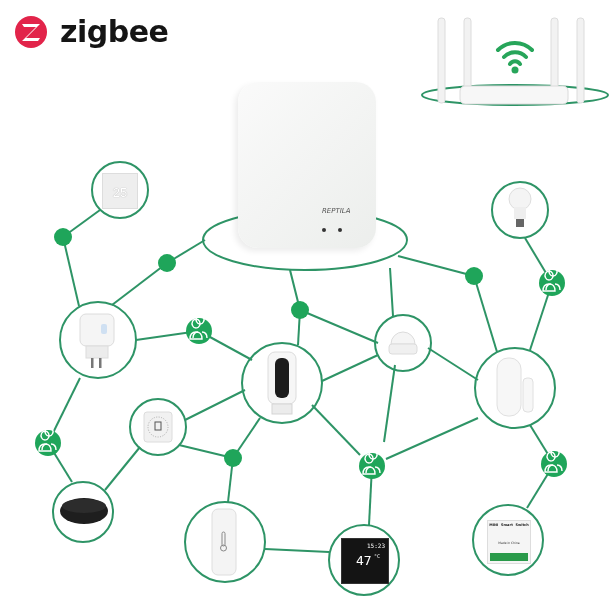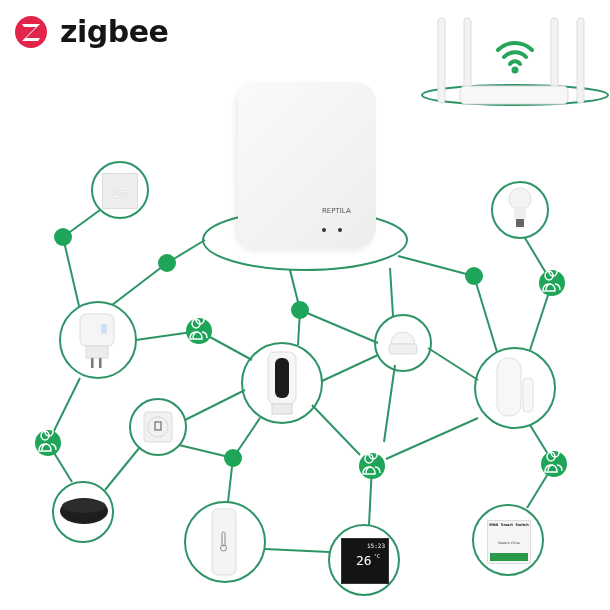--- a/index.html
+++ b/index.html
@@ -105,21 +105,21 @@
     <rect x="40" y="76" width="108" height="18" rx="5" fill="#f7f7f7" stroke="#dadada"></rect>
     <g fill="none" stroke="#27a55a" stroke-width="4" stroke-linecap="round">
       <path d="M78 40 a24 24 0 0 1 34 0"></path>
       <path d="M84 47 a15 15 0 0 1 22 0"></path>
       <path d="M90 54 a6 6 0 0 1 10 0"></path>
     </g>
     <circle cx="95" cy="60" r="3.5" fill="#27a55a"></circle>
   </svg>
 
   <div class="dev" style="left:238px;top:82px;width:138px;height:166px;border-radius:20px;background:linear-gradient(135deg,#fafafa,#eceeec);box-shadow:-3px 3px 6px rgba(0,0,0,0.08);">
-    <div style="position:absolute;left:84px;top:125px;font-size:7px;color:#555;font-family:'DejaVu Sans',sans-serif;">REPTILA</div>
+    <div style="position:absolute;left:84px;top:125px;font-size:7px;color:#555;font-family:'DejaVu Sans',sans-serif;font-style:italic;">REPTILA</div>
     <div style="position:absolute;left:84px;top:146px;width:4px;height:4px;border-radius:50%;background:#333;"></div>
     <div style="position:absolute;left:100px;top:146px;width:4px;height:4px;border-radius:50%;background:#333;"></div>
   </div>
 
   <div class="dev" style="left:102px;top:173px;width:34px;height:34px;background:#eeeeee;border:1px solid #ddd;">
     <div style="font-size:13px;color:#fff;text-align:center;margin-top:11px;text-shadow:0 0 1px #999;">25</div>
   </div>
 
   <svg class="dev" style="left:506px;top:186px;" width="28" height="48" viewBox="0 0 28 48">
     <circle cx="14" cy="13" r="11" fill="#f4f4f4" stroke="#dedede"></circle>
@@ -163,21 +163,21 @@
   </svg>
 
   <svg class="dev" style="left:211px;top:508px;" width="26" height="68" viewBox="0 0 26 68">
     <rect x="1" y="1" width="24" height="66" rx="6" fill="#f4f4f4" stroke="#dedede"></rect>
     <rect x="11" y="24" width="3" height="14" rx="1.5" fill="none" stroke="#888"></rect>
     <circle cx="12.5" cy="40" r="3" fill="none" stroke="#888"></circle>
   </svg>
 
   <div class="dev" style="left:341px;top:538px;width:46px;height:44px;background:#141414;border:1px solid #333;color:#fff;font-family:'DejaVu Sans Mono',monospace;">
     <div style="font-size:6px;position:absolute;right:3px;top:3px;">15:23</div>
-    <div style="font-size:13px;position:absolute;left:14px;top:14px;">26</div>
+    <div style="font-size:13px;position:absolute;left:14px;top:14px;">47</div>
     <div style="font-size:5px;position:absolute;left:32px;top:14px;">°C</div>
   </div>
 
   <div class="dev" style="left:487px;top:520px;width:42px;height:42px;background:#f5f5f5;border:1px solid #ddd;font-family:'DejaVu Sans',sans-serif;">
     <div style="font-size:3.5px;font-weight:bold;display:flex;justify-content:space-around;margin-top:2px;color:#222;">
       <span>MINI</span>
       <span>Smart</span>
       <span>Switch</span>
     </div>
     <div style="font-size:3px;text-align:center;margin-top:14px;color:#333;">Made in China</div>

